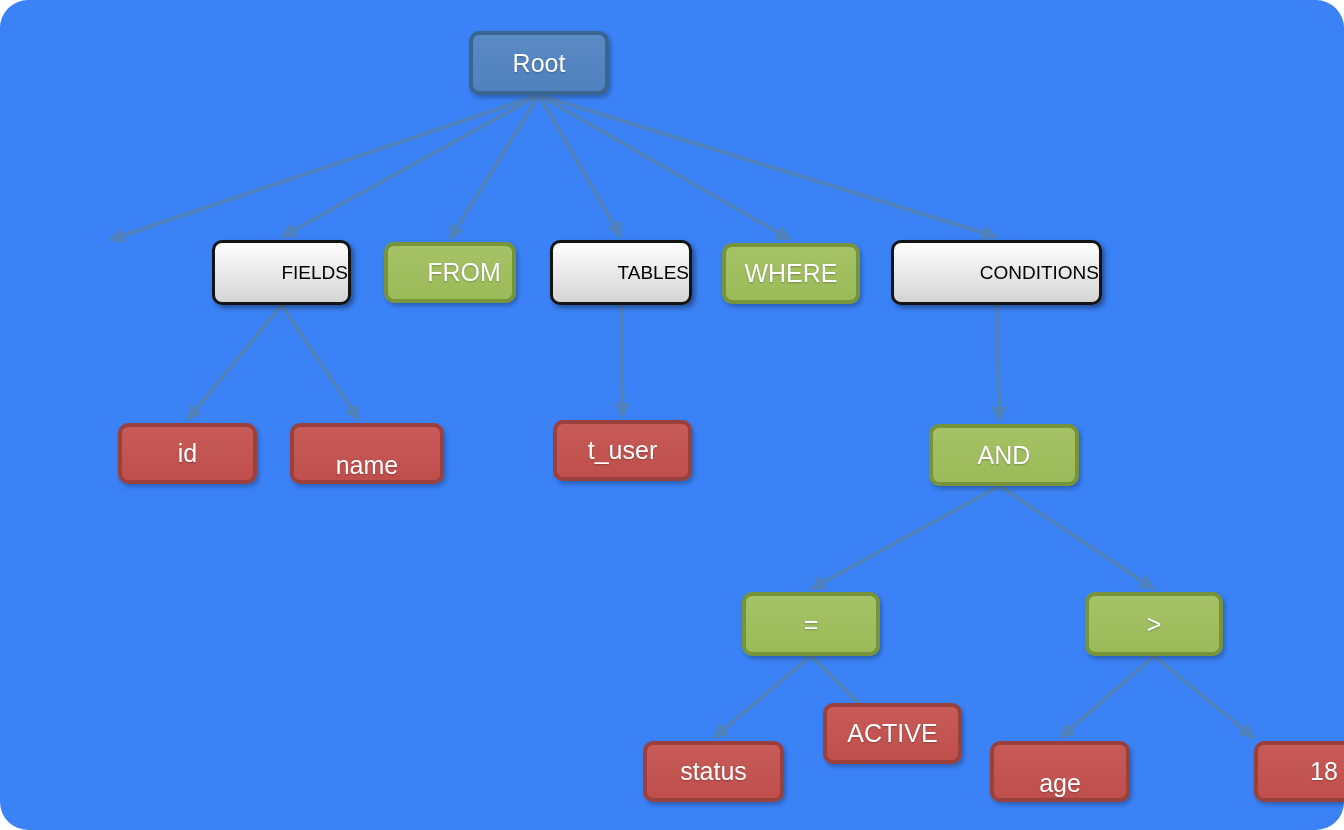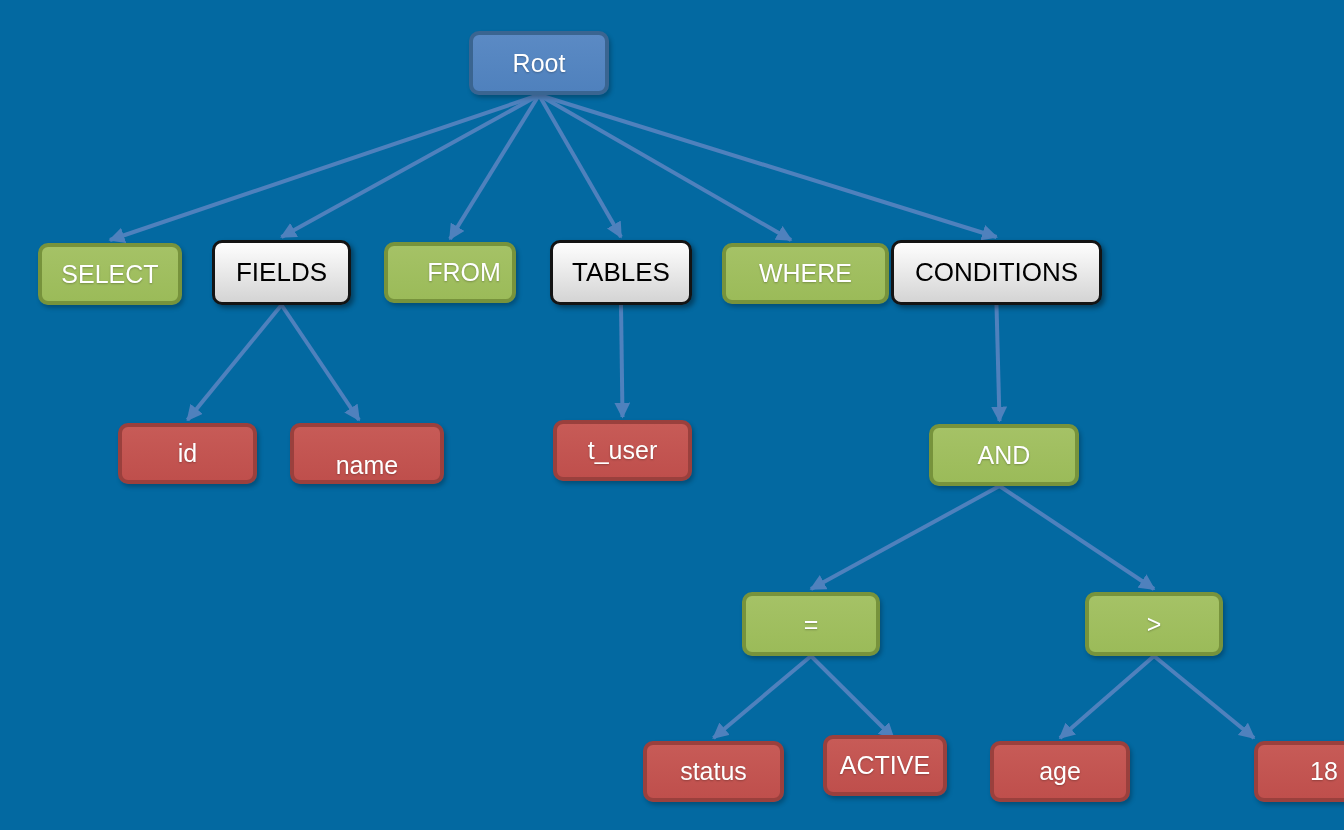--- a/index.html
+++ b/index.html
@@ -14,29 +14,30 @@
     white-space:nowrap;
   }
   .node.root,.node.keyword,.node.value{
     color:#ffffff;
     font-size:25px;
     text-shadow:0 1px 2px rgba(0,0,0,0.25);
     box-shadow:2px 3px 4px rgba(0,0,0,0.25);
   }
   .node.section{
     color:#000000;
-    font-size:26px;
+    font-size:19px;
     box-shadow:3px 3px 5px rgba(0,0,0,0.40);
+    justify-content:flex-end;
   }
   #edge-layer{position:absolute;left:0;top:0;}
 </style>
 </head>
 <body>
 
-<div id="canvas" style="width: 1344px; height: 830px; background: #0369a1;">
+<div id="canvas" style="width: 1344px; height: 830px; background: #3b82f6; border-radius: 28px;">
     <svg id="edge-layer" width="1344" height="830">
       <defs>
         <marker id="arrowhead" viewBox="0 0 10 10" refX="9" refY="5" markerWidth="4" markerHeight="4" orient="auto-start-reverse">
           <path d="M 0 0 L 10 5 L 0 10 z" fill="#4f81bd"></path>
         </marker>
       </defs>
       <line x1="539" y1="95" x2="110" y2="240" stroke="#4f81bd" stroke-width="4" marker-end="url(#arrowhead)"></line>
       <line x1="539" y1="95" x2="281.5" y2="237" stroke="#4f81bd" stroke-width="4" marker-end="url(#arrowhead)"></line>
       <line x1="539" y1="95" x2="450" y2="239" stroke="#4f81bd" stroke-width="4" marker-end="url(#arrowhead)"></line>
       <line x1="539" y1="95" x2="621" y2="237" stroke="#4f81bd" stroke-width="4" marker-end="url(#arrowhead)"></line>
@@ -49,33 +50,30 @@
       <line x1="999.5" y1="486" x2="811" y2="589" stroke="#4f81bd" stroke-width="4" marker-end="url(#arrowhead)"></line>
       <line x1="999.5" y1="486" x2="1154" y2="589" stroke="#4f81bd" stroke-width="4" marker-end="url(#arrowhead)"></line>
       <line x1="811" y1="656" x2="713.5" y2="738" stroke="#4f81bd" stroke-width="4" marker-end="url(#arrowhead)"></line>
       <line x1="811" y1="656" x2="893.5" y2="738" stroke="#4f81bd" stroke-width="4" marker-end="url(#arrowhead)"></line>
       <line x1="1154" y1="656" x2="1060" y2="738" stroke="#4f81bd" stroke-width="4" marker-end="url(#arrowhead)"></line>
       <line x1="1154" y1="656" x2="1254" y2="738" stroke="#4f81bd" stroke-width="4" marker-end="url(#arrowhead)"></line>
     </svg>
     <div class="node root" style="left: 469px; top: 31px; width: 140px; height: 64px; background: linear-gradient(rgb(91, 138, 196), rgb(79, 129, 189)); border: 4px solid rgb(58, 101, 145);">
       <span>Root</span>
     </div>
-    <div class="node keyword" style="left: 38px; top: 243px; width: 144px; height: 62px; background: linear-gradient(rgb(165, 194, 102), rgb(155, 187, 89)); border: 4px solid rgb(119, 147, 60);">
-      <span>SELECT</span>
-    </div>
     <div class="node section" style="left: 212px; top: 240px; width: 139px; height: 65px; background: linear-gradient(rgb(254, 254, 254), rgb(212, 212, 212)); border: 3px solid rgb(20, 20, 20);">
       <span>FIELDS</span>
     </div>
     <div class="node keyword" style="left: 384px; top: 242px; width: 132px; height: 61px; background: linear-gradient(rgb(165, 194, 102), rgb(155, 187, 89)); border: 4px solid rgb(119, 147, 60); padding-left: 28px;">
       <span>FROM</span>
     </div>
     <div class="node section" style="left: 550px; top: 240px; width: 142px; height: 65px; background: linear-gradient(rgb(254, 254, 254), rgb(212, 212, 212)); border: 3px solid rgb(20, 20, 20);">
       <span>TABLES</span>
     </div>
-    <div class="node keyword" style="left: 722px; top: 243px; width: 167px; height: 61px; background: linear-gradient(rgb(165, 194, 102), rgb(155, 187, 89)); border: 4px solid rgb(119, 147, 60);">
+    <div class="node keyword" style="left: 722px; top: 243px; width: 138px; height: 61px; background: linear-gradient(rgb(165, 194, 102), rgb(155, 187, 89)); border: 4px solid rgb(119, 147, 60);">
       <span>WHERE</span>
     </div>
     <div class="node section" style="left: 891px; top: 240px; width: 211px; height: 65px; background: linear-gradient(rgb(254, 254, 254), rgb(212, 212, 212)); border: 3px solid rgb(20, 20, 20);">
       <span>CONDITIONS</span>
     </div>
     <div class="node value" style="left: 118px; top: 423px; width: 139px; height: 61px; background: linear-gradient(rgb(199, 91, 87), rgb(191, 79, 76)); border: 4px solid rgb(154, 64, 61);">
       <span>id</span>
     </div>
     <div class="node value" style="left: 290px; top: 423px; width: 154px; height: 61px; background: linear-gradient(rgb(199, 91, 87), rgb(191, 79, 76)); border: 4px solid rgb(154, 64, 61); align-items: flex-end;">
       <span>name</span>
@@ -88,22 +86,22 @@
     </div>
     <div class="node keyword" style="left: 742px; top: 592px; width: 138px; height: 64px; background: linear-gradient(rgb(165, 194, 102), rgb(155, 187, 89)); border: 4px solid rgb(119, 147, 60);">
       <span>=</span>
     </div>
     <div class="node keyword" style="left: 1085px; top: 592px; width: 138px; height: 64px; background: linear-gradient(rgb(165, 194, 102), rgb(155, 187, 89)); border: 4px solid rgb(119, 147, 60);">
       <span>&gt;</span>
     </div>
     <div class="node value" style="left: 643px; top: 741px; width: 141px; height: 61px; background: linear-gradient(rgb(199, 91, 87), rgb(191, 79, 76)); border: 4px solid rgb(154, 64, 61); text-align: right;">
       <span>status</span>
     </div>
-    <div class="node value" style="left: 823px; top: 735px; width: 124px; height: 61px; background: linear-gradient(rgb(199, 91, 87), rgb(191, 79, 76)); border: 4px solid rgb(154, 64, 61);">
+    <div class="node value" style="left: 823px; top: 703px; width: 139px; height: 61px; background: linear-gradient(rgb(199, 91, 87), rgb(191, 79, 76)); border: 4px solid rgb(154, 64, 61);">
       <span>ACTIVE</span>
     </div>
-    <div class="node value" style="left: 990px; top: 741px; width: 140px; height: 61px; background: linear-gradient(rgb(199, 91, 87), rgb(191, 79, 76)); border: 4px solid rgb(154, 64, 61);">
+    <div class="node value" style="left: 990px; top: 741px; width: 140px; height: 61px; background: linear-gradient(rgb(199, 91, 87), rgb(191, 79, 76)); border: 4px solid rgb(154, 64, 61); align-items: flex-end;">
       <span>age</span>
     </div>
     <div class="node value" style="left: 1254px; top: 741px; width: 140px; height: 61px; background: linear-gradient(rgb(199, 91, 87), rgb(191, 79, 76)); border: 4px solid rgb(154, 64, 61);">
       <span>18</span>
     </div>
   </div>
 
 </body></html>

